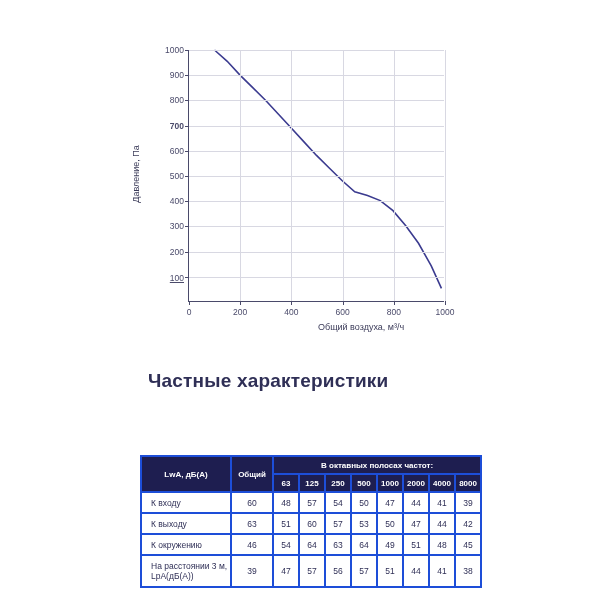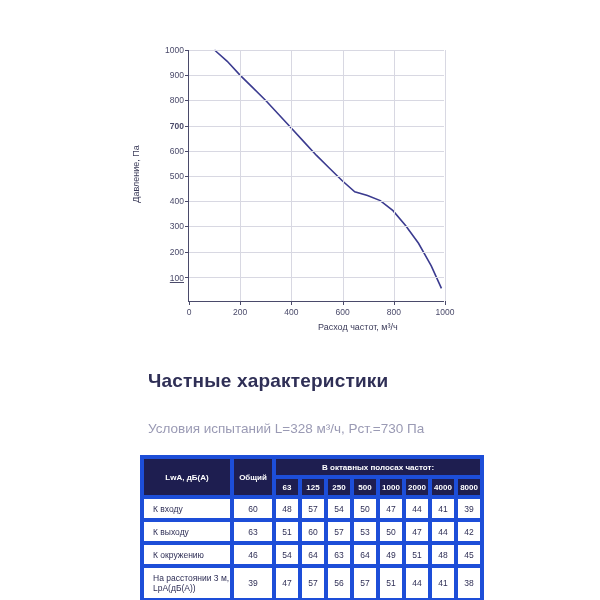--- a/index.html
+++ b/index.html
@@ -141,21 +141,21 @@
     left: 140px;
     top: 455px;
     width: 340px;
     border-collapse: collapse;
     font-size: 8px;
     color: #2f2f56;
     table-layout: fixed;
   }
   table.acoustic th,
   table.acoustic td {
-    border: 4px solid #1d4ed8;
+    border: 2px solid #1d4ed8;
     padding: 0;
     text-align: center;
     vertical-align: middle;
   }
   table.acoustic thead th {
     background: #1e1e50;
     color: #ffffff;
     font-weight: bold;
     font-size: 8px;
     height: 16px;
@@ -181,21 +181,21 @@
   .col-band  { width: 26px; }
 </style>
 </head>
 <body>
 
 <div class="page">
 
 
   <div class="chart-area">
     <div class="ylabel">Давление, Па</div>
-    <div class="xlabel">Расход частот, м³/ч</div>
+    <div class="xlabel">Общий воздуха, м³/ч</div>
 
     <div class="plot" id="plot">
       <svg class="curve-svg" id="curve-svg" viewBox="0 0 256 252" preserveAspectRatio="none">
         <polyline id="curve-path" fill="none" stroke="#3b3b8f" stroke-width="1.6" points="25.60,0.00 38.40,11.34 51.20,25.20 64.00,37.80 76.80,50.40 89.60,64.26 102.40,78.12 115.20,91.98 128.00,105.84 140.80,118.44 153.60,131.04 166.40,142.38 179.20,146.16 192.00,151.20 204.80,161.28 217.60,176.40 230.40,194.04 243.20,216.72 253.44,239.40"></polyline>
       </svg>
     <div class="grid-line-h" style="top: 226.8px;"></div>
         <div class="tick-y-mark" style="top: 226.8px;"></div>
         <div class="tick-y" style="top: 228px; text-decoration: underline;">100</div>
         <div class="grid-line-h" style="top: 201.6px;"></div>
         <div class="tick-y-mark" style="top: 201.6px;"></div>
@@ -238,21 +238,20 @@
         <div class="grid-line-v" style="left: 204.8px;"></div>
         <div class="tick-x-mark" style="left: 204.8px;"></div>
         <div class="tick-x" style="left: 204.8px;">800</div>
         <div class="grid-line-v" style="left: 256px;"></div>
         <div class="tick-x-mark" style="left: 256px;"></div>
         <div class="tick-x" style="left: 256px;">1000</div>
       </div>
   </div>
 
   <div class="section-title">Частные характеристики</div>
-  <div class="conditions">Условия испытаний L=328 м³/ч, Рст.=730 Па</div>
 
   <table class="acoustic">
     <colgroup>
       <col class="col-label">
         <col class="col-total">
       <col class="col-band">
         <col class="col-band">
         <col class="col-band">
         <col class="col-band">
       <col class="col-band">

